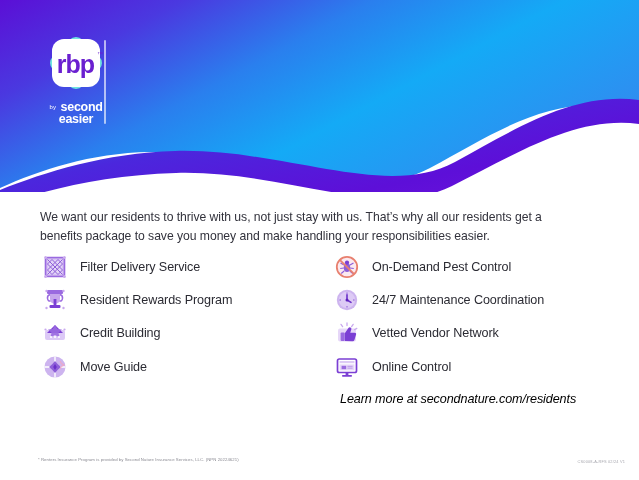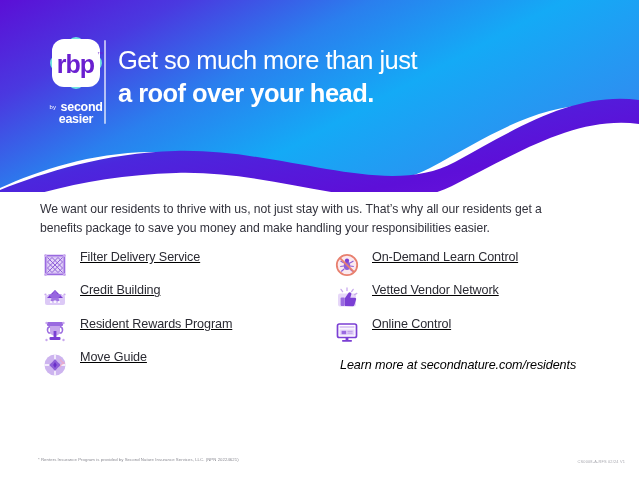--- a/index.html
+++ b/index.html
@@ -107,42 +107,41 @@
     font-weight: 700;
     letter-spacing: -0.55px;
     line-height: 1.29;
     white-space: nowrap;
   }
 
   
   .intro {
     position: absolute;
     left: 40px;
-    top: 200px;
+    top: 208px;
     width: 560px;
     font-size: 12.2px;
     line-height: 1.52;
     color: #32323c;
     letter-spacing: -0.05px;
   }
   .intro span { display: block; }
 
   
   .col {
     position: absolute;
     top: 250px;
   }
   .col-left  { left: 40px;  width: 290px; }
   .col-right { left: 332px; width: 290px; }
 
   .benefit {
     display: flex;
-    align-items: flex-start;
+    align-items: center;
     height: 33.4px;
-    text-decoration: underline;
   }
   .benefit .ico {
     width: 30px;
     height: 30px;
     flex: 0 0 30px;
     display: flex;
     align-items: center;
     justify-content: center;
   }
   .benefit .ico svg { display: block; }
@@ -227,24 +226,20 @@
       </svg>
     </div>
     <div class="logo-sub">
       <span class="by">by</span>
       <span class="sn1">second</span>
       <span class="sn2">easier</span>
     </div>
   </div>
   <div class="logo-divider"></div>
 
-  <div class="headline">
-    <span class="l1">Get so much more than just</span>
-    <span class="l2">a roof over your head.</span>
-  </div>
 
   <div class="intro">
     <span>We want our residents to thrive with us, not just stay with us. That’s why all our residents get a</span>
     <span>benefits package to save you money and make handling your responsibilities easier.</span>
   </div>
 
   <div class="col col-left">
 
     <div class="benefit">
       <span class="ico">
@@ -263,57 +258,57 @@
               <circle cx="22.4" cy="22.4" r="1.5"></circle>
             </g>
         </svg>
       </span>
       <span class="lbl">Filter Delivery Service</span>
     </div>
 
     <div class="benefit">
       <span class="ico">
         <svg width="26" height="26" viewBox="0 0 26 26" xmlns="http://www.w3.org/2000/svg">
-          <rect x="3" y="10" width="20" height="10" rx="2" fill="#dcc9f6"></rect>
-          <path d="M5 13 L13 5 L21 13 Z" fill="#7b3fd4"></path>
-          <path d="M13 5 l2.4 4 l4.6 .6 l-3.5 3.2 l1 4.5 l-4.5 -2.4 l-4.5 2.4 l1 -4.5 l-3.5 -3.2 l4.6 -.6 z" fill="#9a6ae0" opacity=".9"></path>
-          <g fill="#ffffff">
-              <circle cx="9" cy="17" r="1.1"></circle>
-              <circle cx="13" cy="17" r="1.1"></circle>
-              <circle cx="17" cy="17" r="1.1"></circle>
-            </g>
-          <g fill="#c9a9ee">
-              <circle cx="3.5" cy="9.5" r="1.1"></circle>
-              <circle cx="22.5" cy="9.5" r="1.1"></circle>
-            </g>
-        </svg>
-      </span>
-      <span class="lbl">Credit Building</span>
-    </div>
-
-    <div class="benefit">
-      <span class="ico">
-        <svg width="26" height="26" viewBox="0 0 26 26" xmlns="http://www.w3.org/2000/svg">
           <rect x="5" y="3" width="16" height="4" rx="1" fill="#9a6ae0"></rect>
           <path d="M8 7 h10 v5 a5 5 0 0 1 -10 0 z" fill="#c6a6ec"></path>
           <rect x="11.6" y="12" width="2.8" height="6" fill="#7b3fd4"></rect>
           <rect x="7.5" y="18" width="11" height="3" rx="1" fill="#7b3fd4"></rect>
           <path d="M8 7.5 q-3 1 -2.5 4 t3 2.5" fill="none" stroke="#9a6ae0" stroke-width="1.5"></path>
           <path d="M18 7.5 q3 1 2.5 4 t-3 2.5" fill="none" stroke="#9a6ae0" stroke-width="1.5"></path>
           <g fill="#c9a9ee">
               <circle cx="4.5" cy="4" r="1.2"></circle>
               <circle cx="21.5" cy="4" r="1.2"></circle>
               <circle cx="4.5" cy="21" r="1.2"></circle>
               <circle cx="21.5" cy="21" r="1.2"></circle>
             </g>
         </svg>
       </span>
       <span class="lbl">Resident Rewards Program</span>
     </div>
 
+    <div class="benefit">
+      <span class="ico">
+        <svg width="26" height="26" viewBox="0 0 26 26" xmlns="http://www.w3.org/2000/svg">
+          <rect x="3" y="10" width="20" height="10" rx="2" fill="#dcc9f6"></rect>
+          <path d="M5 13 L13 5 L21 13 Z" fill="#7b3fd4"></path>
+          <path d="M13 5 l2.4 4 l4.6 .6 l-3.5 3.2 l1 4.5 l-4.5 -2.4 l-4.5 2.4 l1 -4.5 l-3.5 -3.2 l4.6 -.6 z" fill="#9a6ae0" opacity=".9"></path>
+          <g fill="#ffffff">
+              <circle cx="9" cy="17" r="1.1"></circle>
+              <circle cx="13" cy="17" r="1.1"></circle>
+              <circle cx="17" cy="17" r="1.1"></circle>
+            </g>
+          <g fill="#c9a9ee">
+              <circle cx="3.5" cy="9.5" r="1.1"></circle>
+              <circle cx="22.5" cy="9.5" r="1.1"></circle>
+            </g>
+        </svg>
+      </span>
+      <span class="lbl">Credit Building</span>
+    </div>
+
 
     <div class="benefit">
       <span class="ico">
         <svg width="26" height="26" viewBox="0 0 26 26" xmlns="http://www.w3.org/2000/svg">
           <circle cx="13" cy="13" r="10.5" fill="#cdb4ef"></circle>
           <path d="M13 2.5 v21 M2.5 13 h21" stroke="#ffffff" stroke-width="1.4"></path>
           <path d="M13 7 l2.8 3.2 l3.2 2.8 l-3.2 2.8 l-2.8 3.2 l-2.8 -3.2 l-3.2 -2.8 l3.2 -2.8 z" fill="#8e5fd8"></path>
           <path d="M13 10 l1.8 3 l-1.8 3 l-1.8 -3 z" fill="#6a2fc9"></path>
           <path d="M18 7 l1.4 2.6 l2.6 1.4 l-2.6 1.4 l-1.4 2.6" fill="none" stroke="#f2a6c0" stroke-width="1.1" opacity=".85"></path>
         </svg>
@@ -331,23 +326,38 @@
           <circle cx="13" cy="13" r="10.2" fill="#fbe9ef"></circle>
           <ellipse cx="13" cy="13.5" rx="3.2" ry="4.6" fill="#8e5fd8"></ellipse>
           <circle cx="13" cy="8.6" r="2.1" fill="#7b3fd4"></circle>
           <g stroke="#8e5fd8" stroke-width="1.2" fill="none">
             <path d="M10 11 L6.5 9 M16 11 L19.5 9 M10 14 L6.2 14.5 M16 14 L19.8 14.5 M10.2 17 L7.2 19.5 M15.8 17 L18.8 19.5"></path>
           </g>
           <circle cx="13" cy="13" r="10.2" fill="none" stroke="#e8806f" stroke-width="1.8"></circle>
           <path d="M5.8 5.8 L20.2 20.2" stroke="#e8806f" stroke-width="1.8"></path>
         </svg>
       </span>
-      <span class="lbl">On-Demand Learn Control</span>
-    </div>
-
+      <span class="lbl">On-Demand Pest Control</span>
+    </div>
+
+    <div class="benefit">
+      <span class="ico">
+        <svg width="26" height="26" viewBox="0 0 26 26" xmlns="http://www.w3.org/2000/svg">
+          <circle cx="13" cy="13" r="10.2" fill="#cdb4ef"></circle>
+          <circle cx="13" cy="13" r="8.2" fill="#ddcaf5"></circle>
+          <g stroke="#8e5fd8" stroke-width="1">
+            <path d="M13 5.4 v1.6 M13 19 v1.6 M5.4 13 h1.6 M19 13 h1.6"></path>
+          </g>
+          <path d="M13 13 L13 7.8" stroke="#6a2fc9" stroke-width="1.6" stroke-linecap="round"></path>
+          <path d="M13 13 L17 15.4" stroke="#6a2fc9" stroke-width="1.6" stroke-linecap="round"></path>
+          <circle cx="13" cy="13" r="1.5" fill="#5c1fbd"></circle>
+        </svg>
+      </span>
+      <span class="lbl">24/7 Maintenance Coordination</span>
+    </div>
 
     <div class="benefit">
       <span class="ico">
         <svg width="26" height="26" viewBox="0 0 26 26" xmlns="http://www.w3.org/2000/svg">
           <rect x="4" y="8.5" width="18" height="13" rx="2" fill="#e6d7f8"></rect>
           <path d="M11 21 v-8 l3.6 -5.2 a1.6 1.6 0 0 1 2.8 1.3 l-1.1 3.6 h4.2 a1.6 1.6 0 0 1 1.5 2.1 l-1.6 5.1 a2 2 0 0 1 -1.9 1.4 z" fill="#7b3fd4"></path>
           <rect x="6.6" y="12.6" width="4.2" height="8.4" rx="1" fill="#9a6ae0"></rect>
           <g stroke="#c9a9ee" stroke-width="1.3" stroke-linecap="round">
             <path d="M13 5.5 v-2.6 M17.6 6.6 L19.2 4.4 M8.6 6.6 L7 4.4 M20.6 9.6 L22.8 8.4"></path>
           </g>

